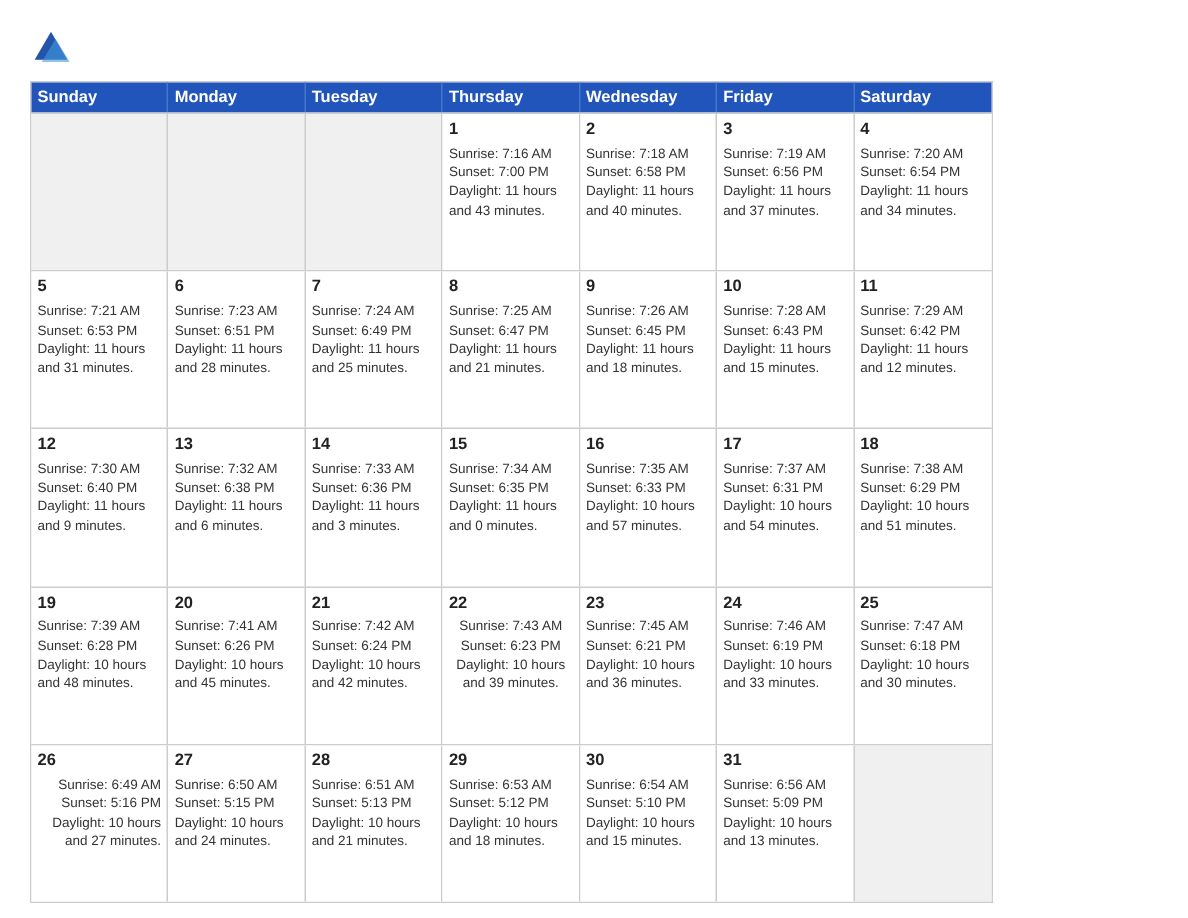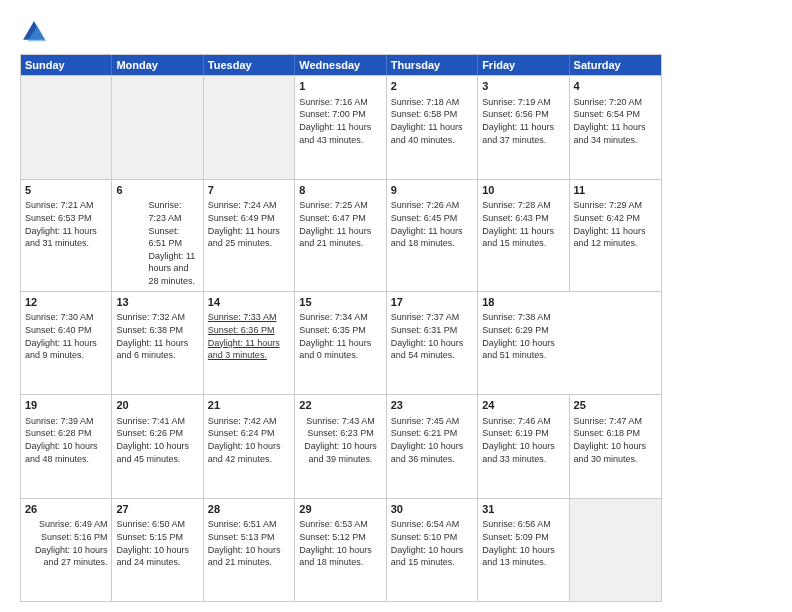--- a/index.html
+++ b/index.html
@@ -128,22 +128,22 @@
       <h1></h1>
       <h2></h2>
     </div>
   </div>
 
   <div class="calendar">
     <div class="cal-header-row">
       <div class="cal-header-cell">Sunday</div>
       <div class="cal-header-cell">Monday</div>
       <div class="cal-header-cell">Tuesday</div>
+      <div class="cal-header-cell">Thursday</div>
       <div class="cal-header-cell">Wednesday</div>
-      <div class="cal-header-cell">Thursday</div>
       <div class="cal-header-cell">Friday</div>
       <div class="cal-header-cell">Saturday</div>
     </div>
     <div class="cal-body" id="cal-body">
     <div class="cal-row">
           <div class="cal-cell empty shaded"></div>
           <div class="cal-cell empty shaded"></div>
           <div class="cal-cell empty shaded"></div>
           <div class="cal-cell">
             <div class="day-num">1</div>
@@ -172,21 +172,21 @@
         </div>
         <div class="cal-row">
           <div class="cal-cell">
             <div class="day-num">5</div>
             <div class="cell-info" style="white-space: pre-line;">Sunrise: 7:21 AM
 Sunset: 6:53 PM
 Daylight: 11 hours and 31 minutes.</div>
           </div>
           <div class="cal-cell">
             <div class="day-num">6</div>
-            <div class="cell-info" style="white-space: pre-line; margin-left: 32px;">Sunrise: 7:23 AM
+            <div class="cell-info" style="white-space: pre-line;">Sunrise: 7:23 AM
 Sunset: 6:51 PM
 Daylight: 11 hours and 28 minutes.</div>
           </div>
           <div class="cal-cell">
             <div class="day-num">7</div>
             <div class="cell-info" style="white-space: pre-line;">Sunrise: 7:24 AM
 Sunset: 6:49 PM
 Daylight: 11 hours and 25 minutes.</div>
           </div>
           <div class="cal-cell">
@@ -222,29 +222,35 @@
 Daylight: 11 hours and 9 minutes.</div>
           </div>
           <div class="cal-cell">
             <div class="day-num">13</div>
             <div class="cell-info" style="white-space: pre-line;">Sunrise: 7:32 AM
 Sunset: 6:38 PM
 Daylight: 11 hours and 6 minutes.</div>
           </div>
           <div class="cal-cell">
             <div class="day-num">14</div>
-            <div class="cell-info" style="white-space: pre-line; text-decoration: underline;">Sunrise: 7:33 AM
+            <div class="cell-info" style="white-space: pre-line;">Sunrise: 7:33 AM
 Sunset: 6:36 PM
 Daylight: 11 hours and 3 minutes.</div>
           </div>
           <div class="cal-cell">
             <div class="day-num">15</div>
             <div class="cell-info" style="white-space: pre-line;">Sunrise: 7:34 AM
 Sunset: 6:35 PM
 Daylight: 11 hours and 0 minutes.</div>
+          </div>
+          <div class="cal-cell">
+            <div class="day-num">16</div>
+            <div class="cell-info" style="white-space: pre-line;">Sunrise: 7:35 AM
+Sunset: 6:33 PM
+Daylight: 10 hours and 57 minutes.</div>
           </div>
           <div class="cal-cell">
             <div class="day-num">17</div>
             <div class="cell-info" style="white-space: pre-line;">Sunrise: 7:37 AM
 Sunset: 6:31 PM
 Daylight: 10 hours and 54 minutes.</div>
           </div>
           <div class="cal-cell">
             <div class="day-num">18</div>
             <div class="cell-info" style="white-space: pre-line;">Sunrise: 7:38 AM

